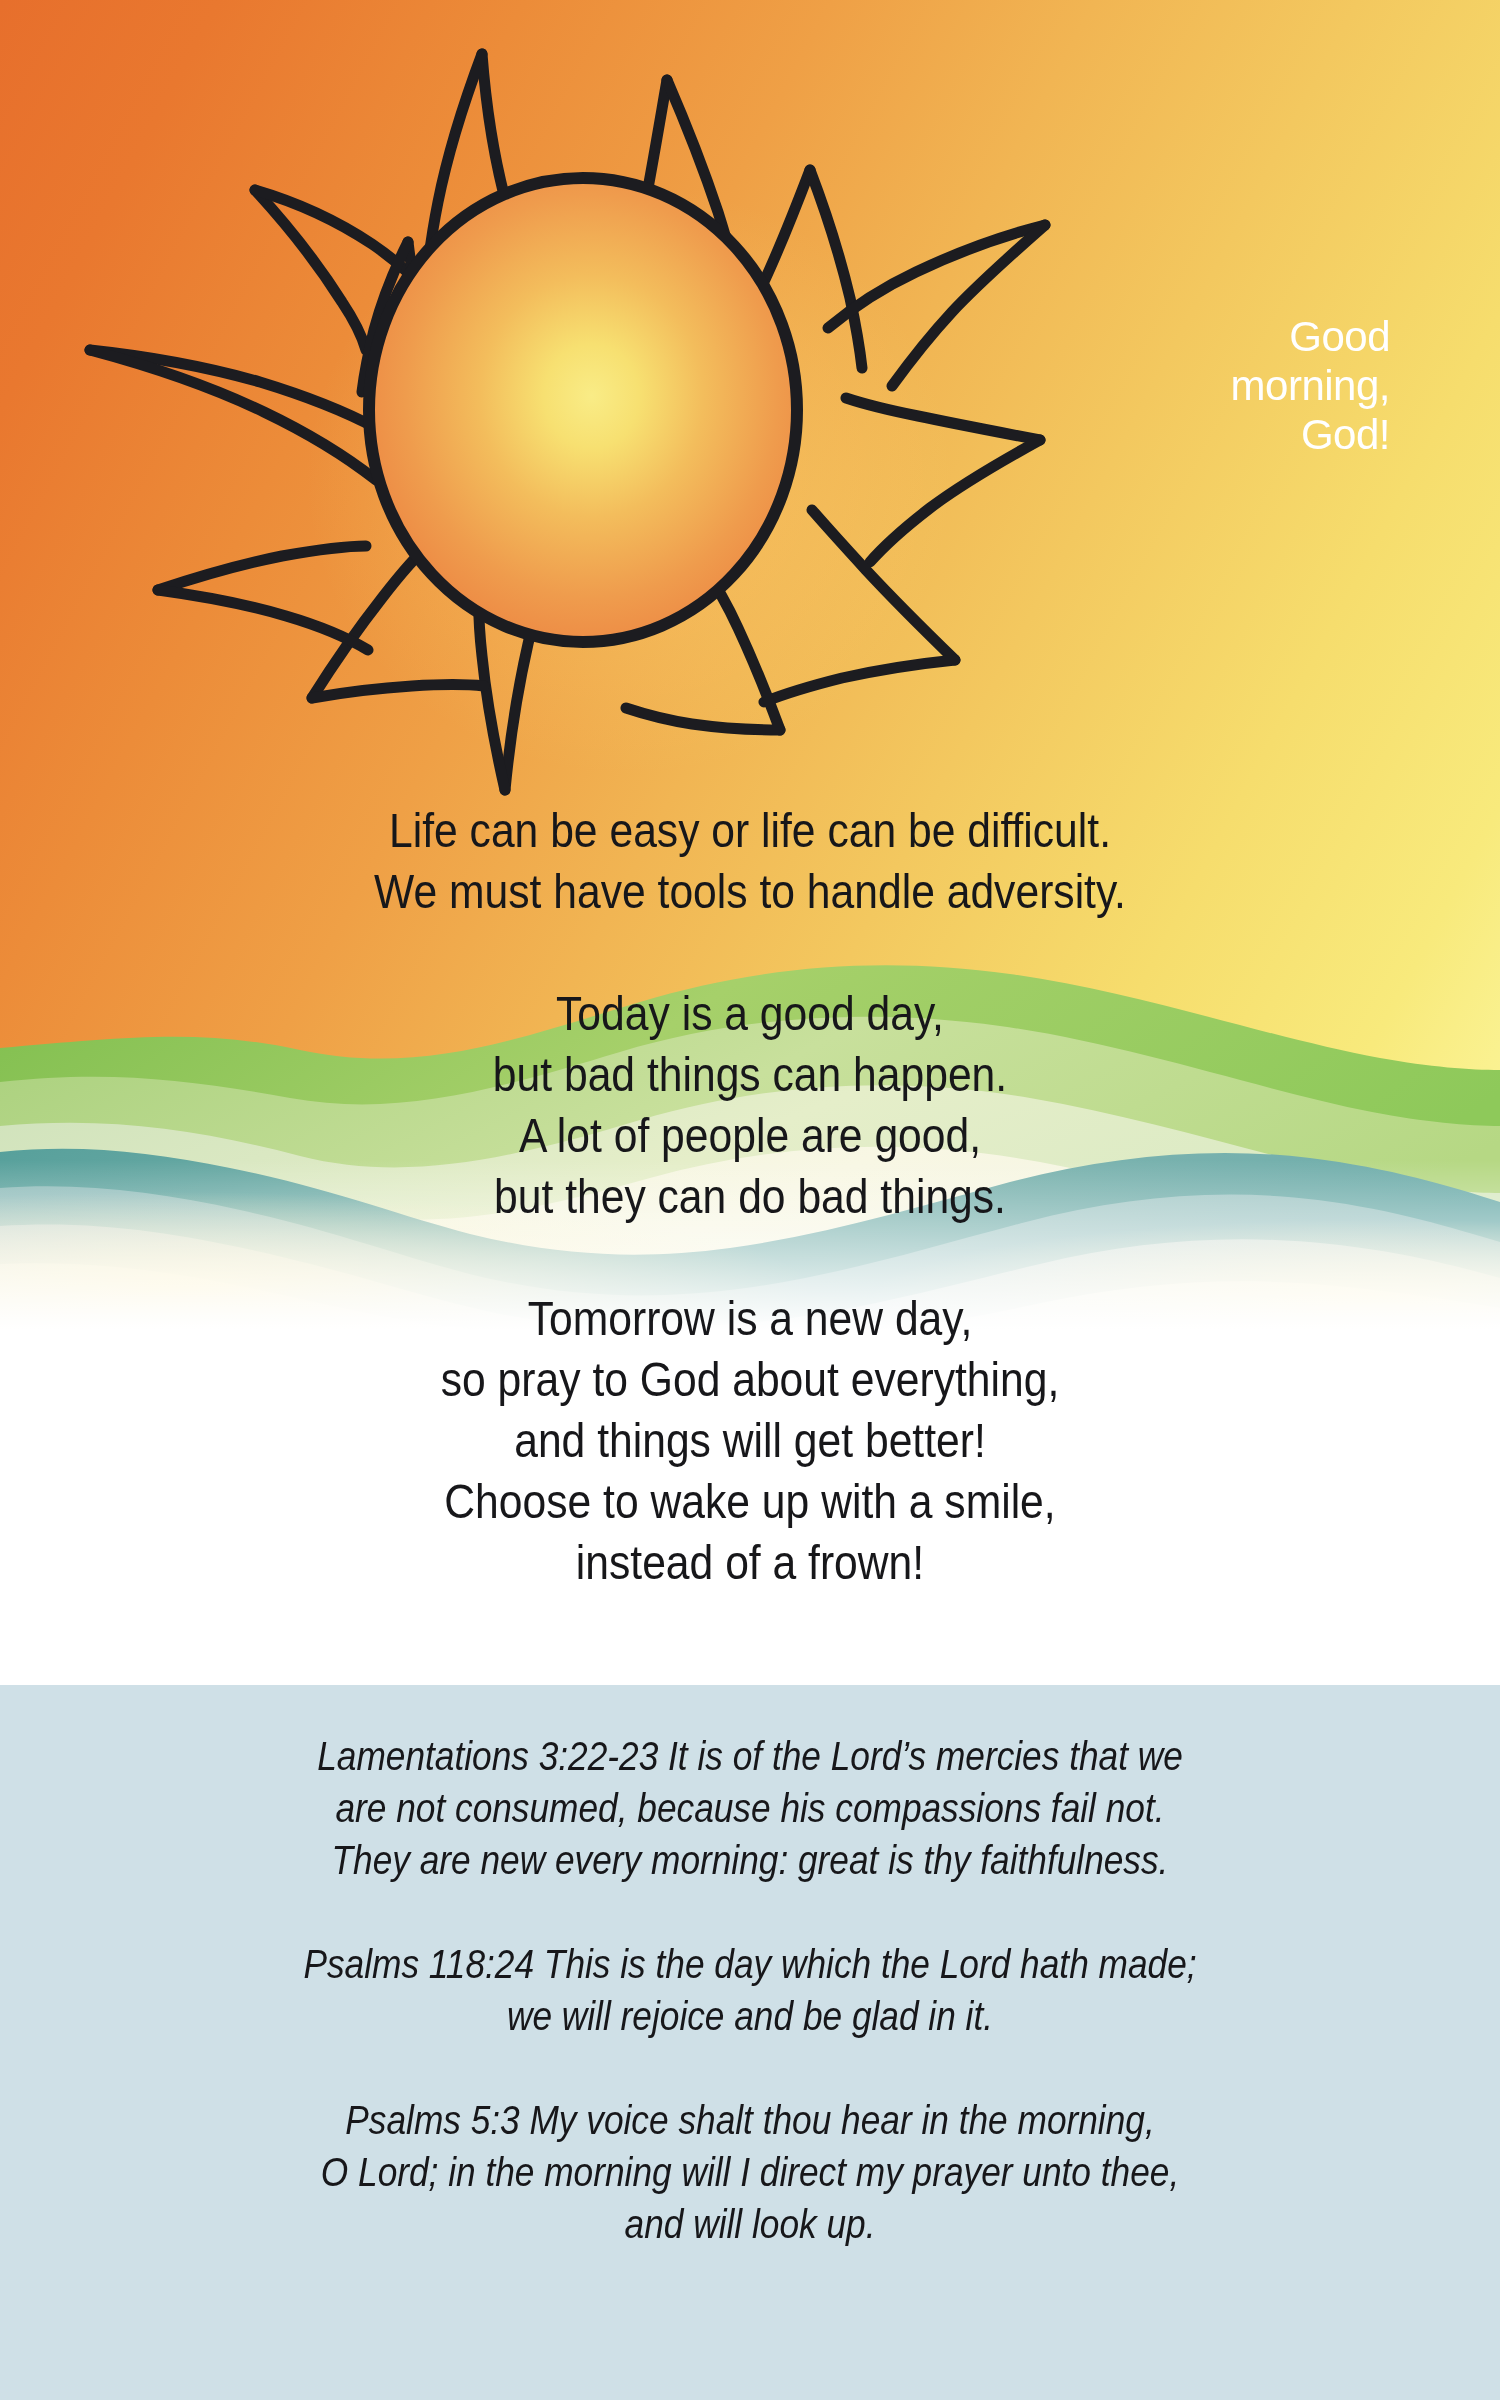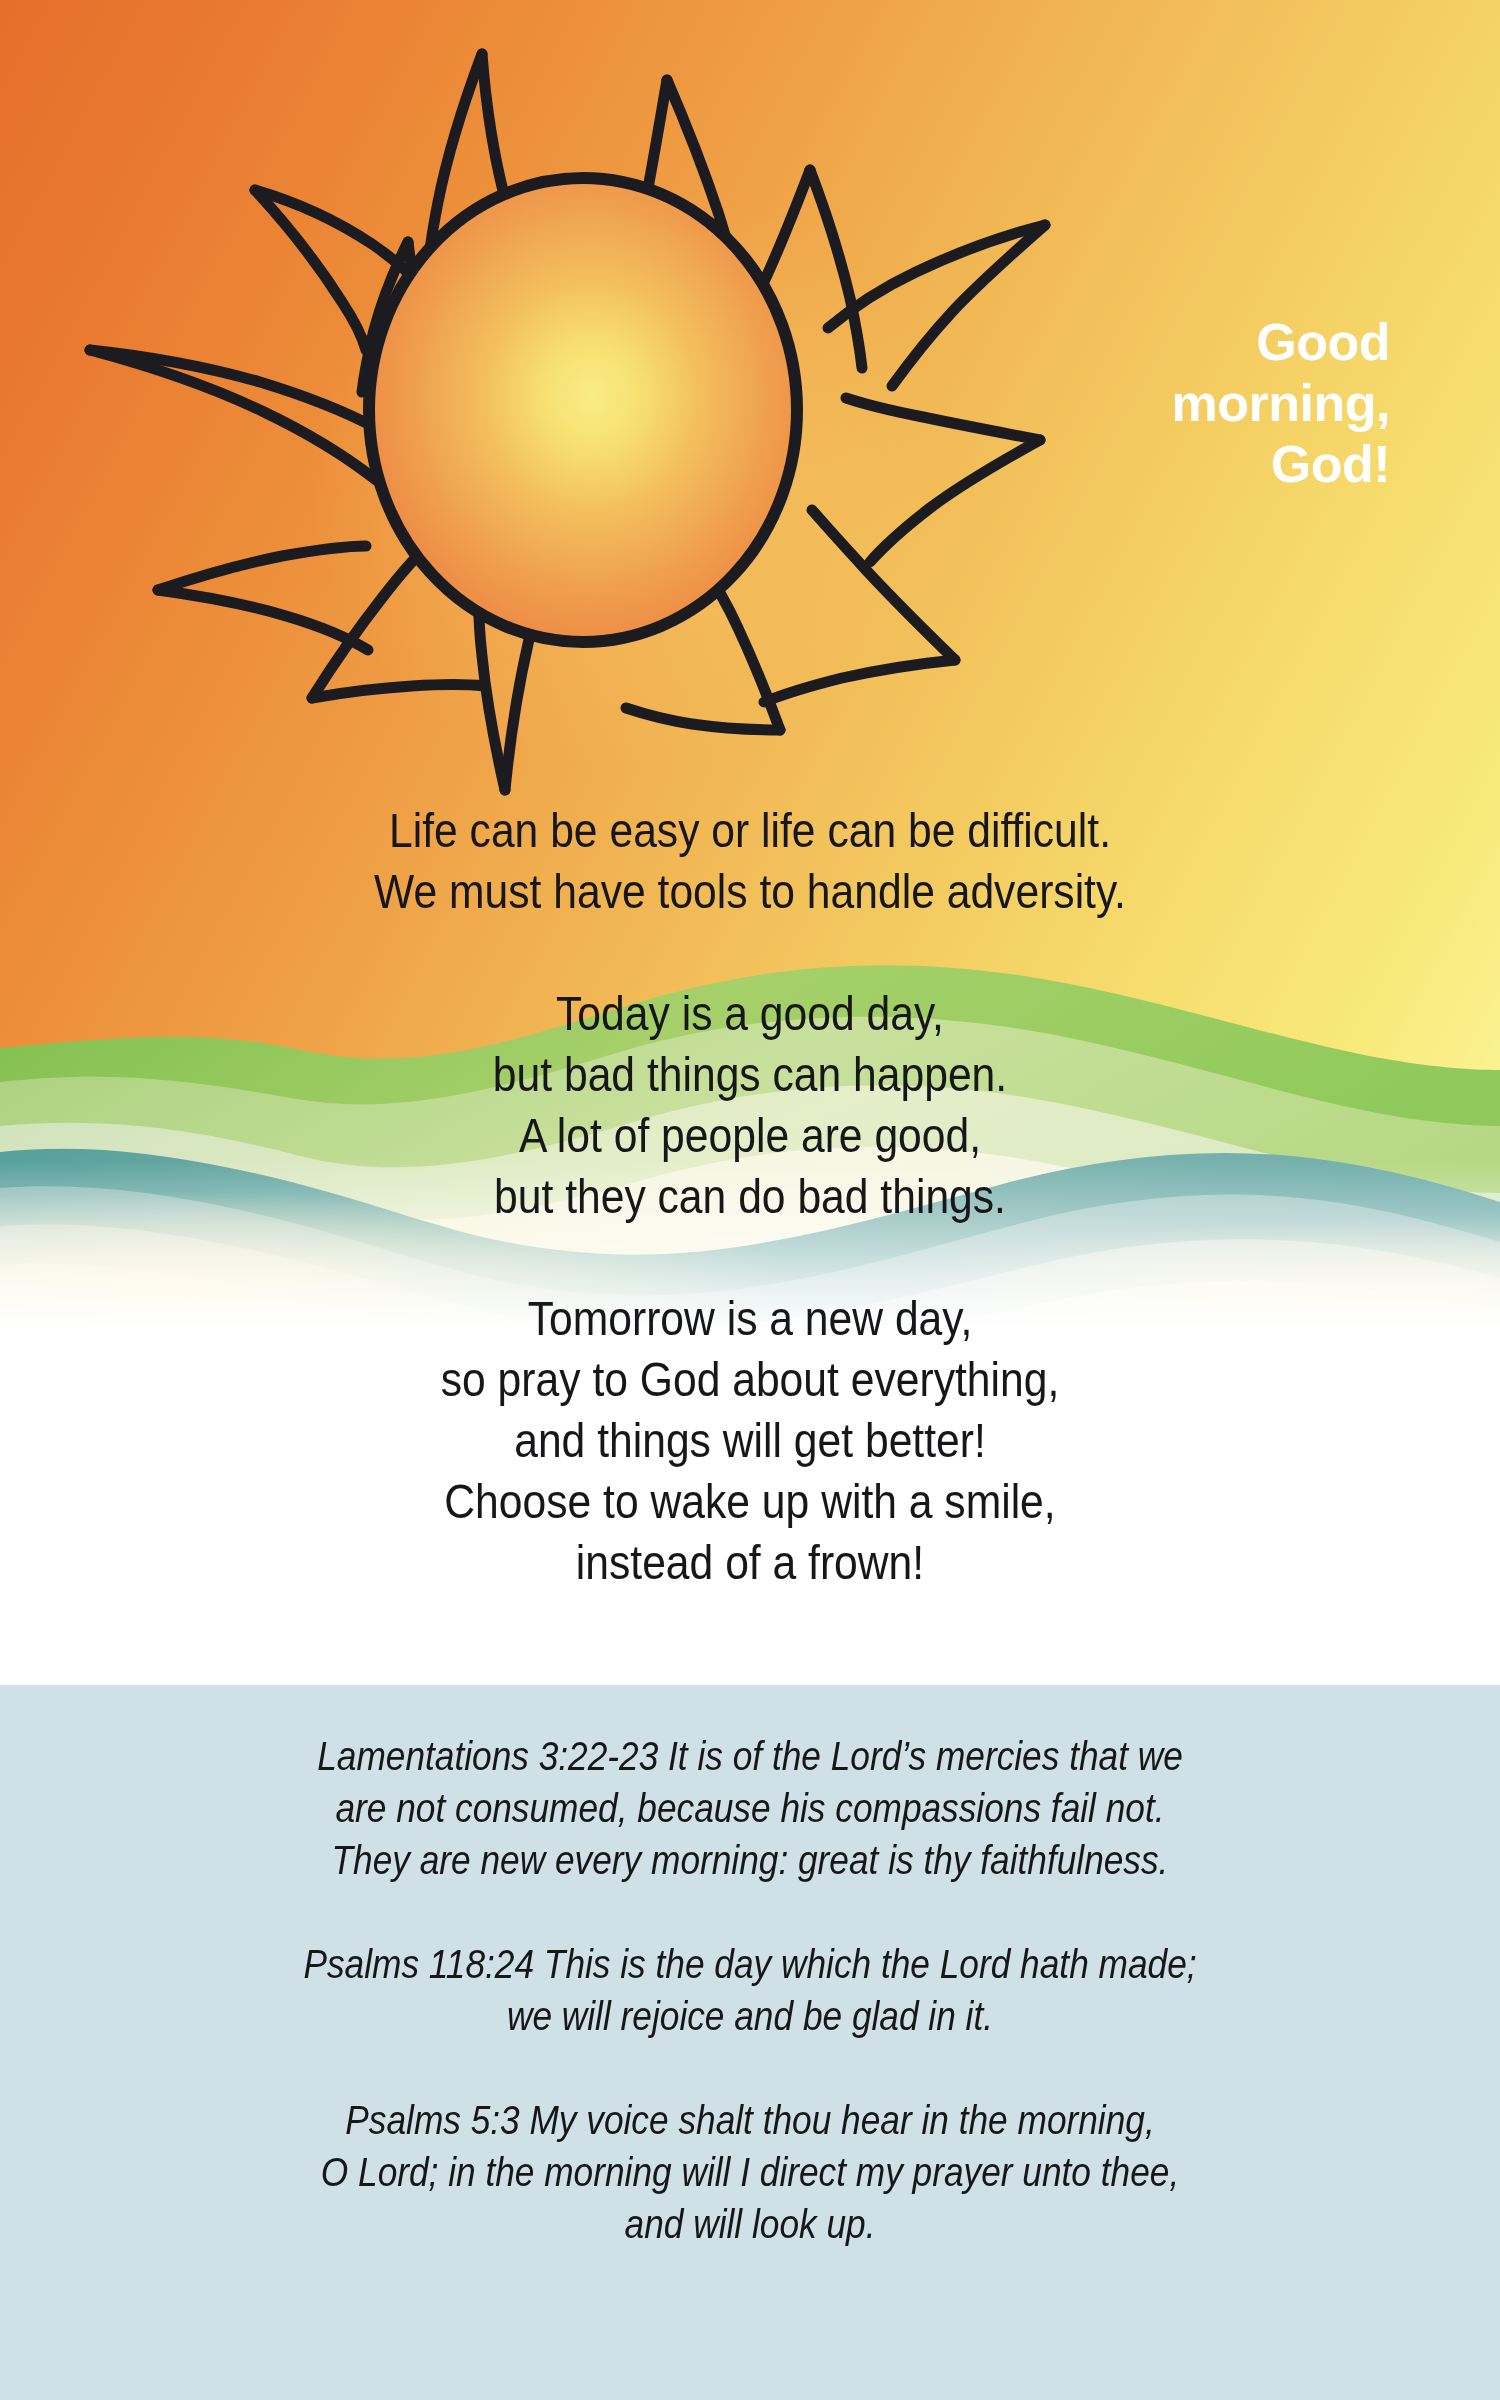--- a/index.html
+++ b/index.html
@@ -69,22 +69,22 @@
   }
   .sun-wrap svg { display:block; width:1000px; height:790px; overflow:visible; }
 
   
   .greeting {
     position:absolute;
     left:1020px; top:312px;
     width:370px;
     text-align:right;
     color:#ffffff;
-    font-weight:bold;
-    font-size:52px;
+    font-weight:normal;
+    font-size:42px;
     line-height:1.17;
     letter-spacing:-0.5px;
     white-space:pre-line;
   }
 
   
   .poem {
     position:absolute;
     left:0; top:800px;
     width:1500px;

